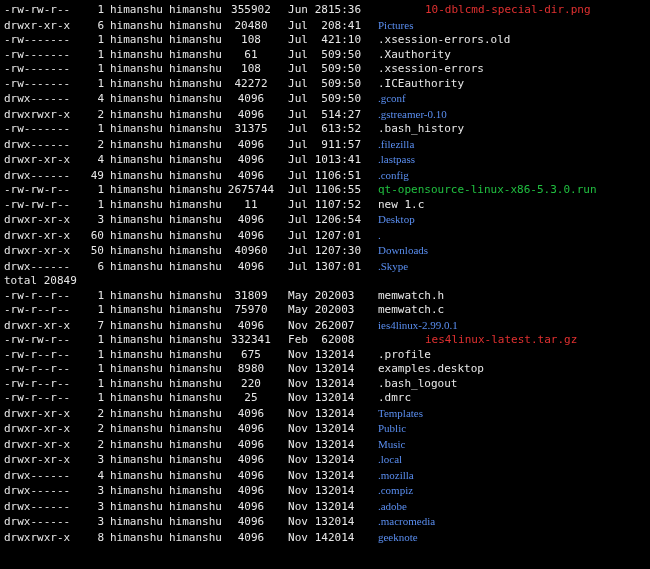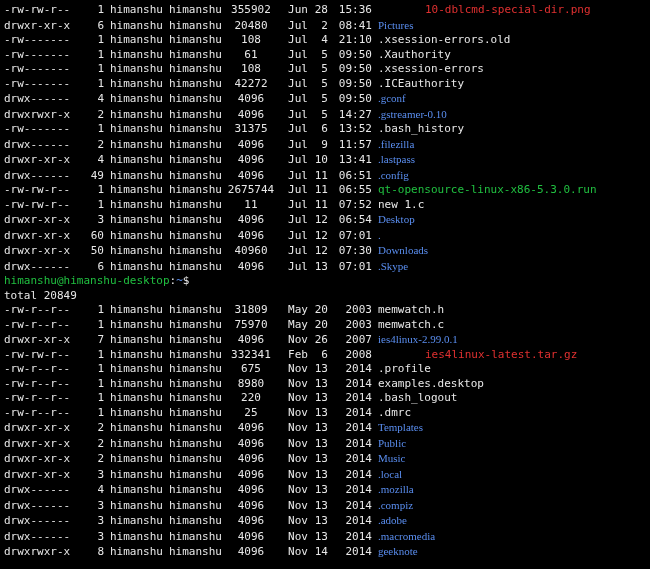--- a/index.html
+++ b/index.html
@@ -20,21 +20,21 @@
   }
   .line { white-space: pre; }
   .col-perm  { display:inline-block; width: 78px; }
   .col-links { display:inline-block; width: 22px; text-align:right; }
   .gap1      { display:inline-block; width: 6px; }
   .col-owner { display:inline-block; }
   .col-group { display:inline-block; }
   .col-size  { display:inline-block; width: 58px; text-align:center; }
   .col-mon   { display:inline-block; width: 28px; text-align:right; }
   .col-day   { display:inline-block; width: 20px; text-align:right; }
-  .col-time  { display:inline-block; width: 44px; text-align:right; }
+  .col-time  { display:inline-block; width: 44px; text-align:left; }
   .gap2      { display:inline-block; width: 6px; }
   .col-name  { display:inline-block; }
 
   .white  { color: #e8e8e8; }
   .blue   { color: #5a8ef0; font-family: Liberation Serif, serif; }
   .red    { color: #e03030; margin-left: 47px; }
   .green  { color: #20c040; text-align: right; }
 
   .prompt-user { color: #20c040; }
   .prompt-path { color: #5a8ef0; }
@@ -54,21 +54,20 @@
     <div class="line"><span class="col-perm">-rw-------</span><span class="col-links">1</span><span class="gap1"> </span><span class="col-owner">himanshu</span><span class="gap1"> </span><span class="col-group">himanshu</span><span class="col-size">31375</span><span class="col-mon">Jul</span><span class="col-day">6</span><span class="col-time">13:52</span><span class="gap2"> </span><span class="col-name white">.bash_history</span></div>
     <div class="line"><span class="col-perm">drwx------</span><span class="col-links">2</span><span class="gap1"> </span><span class="col-owner">himanshu</span><span class="gap1"> </span><span class="col-group">himanshu</span><span class="col-size">4096</span><span class="col-mon">Jul</span><span class="col-day">9</span><span class="col-time">11:57</span><span class="gap2"> </span><span class="col-name blue">.filezilla</span></div>
     <div class="line"><span class="col-perm">drwxr-xr-x</span><span class="col-links">4</span><span class="gap1"> </span><span class="col-owner">himanshu</span><span class="gap1"> </span><span class="col-group">himanshu</span><span class="col-size">4096</span><span class="col-mon">Jul</span><span class="col-day">10</span><span class="col-time">13:41</span><span class="gap2"> </span><span class="col-name blue">.lastpass</span></div>
     <div class="line"><span class="col-perm">drwx------</span><span class="col-links">49</span><span class="gap1"> </span><span class="col-owner">himanshu</span><span class="gap1"> </span><span class="col-group">himanshu</span><span class="col-size">4096</span><span class="col-mon">Jul</span><span class="col-day">11</span><span class="col-time">06:51</span><span class="gap2"> </span><span class="col-name blue">.config</span></div>
     <div class="line"><span class="col-perm">-rw-rw-r--</span><span class="col-links">1</span><span class="gap1"> </span><span class="col-owner">himanshu</span><span class="gap1"> </span><span class="col-group">himanshu</span><span class="col-size">2675744</span><span class="col-mon">Jul</span><span class="col-day">11</span><span class="col-time">06:55</span><span class="gap2"> </span><span class="col-name green">qt-opensource-linux-x86-5.3.0.run</span></div>
     <div class="line"><span class="col-perm">-rw-rw-r--</span><span class="col-links">1</span><span class="gap1"> </span><span class="col-owner">himanshu</span><span class="gap1"> </span><span class="col-group">himanshu</span><span class="col-size">11</span><span class="col-mon">Jul</span><span class="col-day">11</span><span class="col-time">07:52</span><span class="gap2"> </span><span class="col-name white">new 1.c</span></div>
     <div class="line"><span class="col-perm">drwxr-xr-x</span><span class="col-links">3</span><span class="gap1"> </span><span class="col-owner">himanshu</span><span class="gap1"> </span><span class="col-group">himanshu</span><span class="col-size">4096</span><span class="col-mon">Jul</span><span class="col-day">12</span><span class="col-time">06:54</span><span class="gap2"> </span><span class="col-name blue">Desktop</span></div>
     <div class="line"><span class="col-perm">drwxr-xr-x</span><span class="col-links">60</span><span class="gap1"> </span><span class="col-owner">himanshu</span><span class="gap1"> </span><span class="col-group">himanshu</span><span class="col-size">4096</span><span class="col-mon">Jul</span><span class="col-day">12</span><span class="col-time">07:01</span><span class="gap2"> </span><span class="col-name blue">.</span></div>
     <div class="line"><span class="col-perm">drwxr-xr-x</span><span class="col-links">50</span><span class="gap1"> </span><span class="col-owner">himanshu</span><span class="gap1"> </span><span class="col-group">himanshu</span><span class="col-size">40960</span><span class="col-mon">Jul</span><span class="col-day">12</span><span class="col-time">07:30</span><span class="gap2"> </span><span class="col-name blue">Downloads</span></div>
     <div class="line"><span class="col-perm">drwx------</span><span class="col-links">6</span><span class="gap1"> </span><span class="col-owner">himanshu</span><span class="gap1"> </span><span class="col-group">himanshu</span><span class="col-size">4096</span><span class="col-mon">Jul</span><span class="col-day">13</span><span class="col-time">07:01</span><span class="gap2"> </span><span class="col-name blue">.Skype</span></div>
-    <div class="line"><span class="prompt-user">himanshu@himanshu-desktop</span><span>:</span><span class="prompt-path">~</span><span>$ </span></div>
     <div class="line">total 20849</div>
     <div class="line"><span class="col-perm">-rw-r--r--</span><span class="col-links">1</span><span class="gap1"> </span><span class="col-owner">himanshu</span><span class="gap1"> </span><span class="col-group">himanshu</span><span class="col-size">31809</span><span class="col-mon">May</span><span class="col-day">20</span><span class="col-time">2003</span><span class="gap2"> </span><span class="col-name white">memwatch.h</span></div>
     <div class="line"><span class="col-perm">-rw-r--r--</span><span class="col-links">1</span><span class="gap1"> </span><span class="col-owner">himanshu</span><span class="gap1"> </span><span class="col-group">himanshu</span><span class="col-size">75970</span><span class="col-mon">May</span><span class="col-day">20</span><span class="col-time">2003</span><span class="gap2"> </span><span class="col-name white">memwatch.c</span></div>
     <div class="line"><span class="col-perm">drwxr-xr-x</span><span class="col-links">7</span><span class="gap1"> </span><span class="col-owner">himanshu</span><span class="gap1"> </span><span class="col-group">himanshu</span><span class="col-size">4096</span><span class="col-mon">Nov</span><span class="col-day">26</span><span class="col-time">2007</span><span class="gap2"> </span><span class="col-name blue">ies4linux-2.99.0.1</span></div>
     <div class="line"><span class="col-perm">-rw-rw-r--</span><span class="col-links">1</span><span class="gap1"> </span><span class="col-owner">himanshu</span><span class="gap1"> </span><span class="col-group">himanshu</span><span class="col-size">332341</span><span class="col-mon">Feb</span><span class="col-day">6</span><span class="col-time">2008</span><span class="gap2"> </span><span class="col-name red">ies4linux-latest.tar.gz</span></div>
     <div class="line"><span class="col-perm">-rw-r--r--</span><span class="col-links">1</span><span class="gap1"> </span><span class="col-owner">himanshu</span><span class="gap1"> </span><span class="col-group">himanshu</span><span class="col-size">675</span><span class="col-mon">Nov</span><span class="col-day">13</span><span class="col-time">2014</span><span class="gap2"> </span><span class="col-name white">.profile</span></div>
     <div class="line"><span class="col-perm">-rw-r--r--</span><span class="col-links">1</span><span class="gap1"> </span><span class="col-owner">himanshu</span><span class="gap1"> </span><span class="col-group">himanshu</span><span class="col-size">8980</span><span class="col-mon">Nov</span><span class="col-day">13</span><span class="col-time">2014</span><span class="gap2"> </span><span class="col-name white">examples.desktop</span></div>
     <div class="line"><span class="col-perm">-rw-r--r--</span><span class="col-links">1</span><span class="gap1"> </span><span class="col-owner">himanshu</span><span class="gap1"> </span><span class="col-group">himanshu</span><span class="col-size">220</span><span class="col-mon">Nov</span><span class="col-day">13</span><span class="col-time">2014</span><span class="gap2"> </span><span class="col-name white">.bash_logout</span></div>
     <div class="line"><span class="col-perm">-rw-r--r--</span><span class="col-links">1</span><span class="gap1"> </span><span class="col-owner">himanshu</span><span class="gap1"> </span><span class="col-group">himanshu</span><span class="col-size">25</span><span class="col-mon">Nov</span><span class="col-day">13</span><span class="col-time">2014</span><span class="gap2"> </span><span class="col-name white">.dmrc</span></div>
     <div class="line"><span class="col-perm">drwxr-xr-x</span><span class="col-links">2</span><span class="gap1"> </span><span class="col-owner">himanshu</span><span class="gap1"> </span><span class="col-group">himanshu</span><span class="col-size">4096</span><span class="col-mon">Nov</span><span class="col-day">13</span><span class="col-time">2014</span><span class="gap2"> </span><span class="col-name blue">Templates</span></div>

